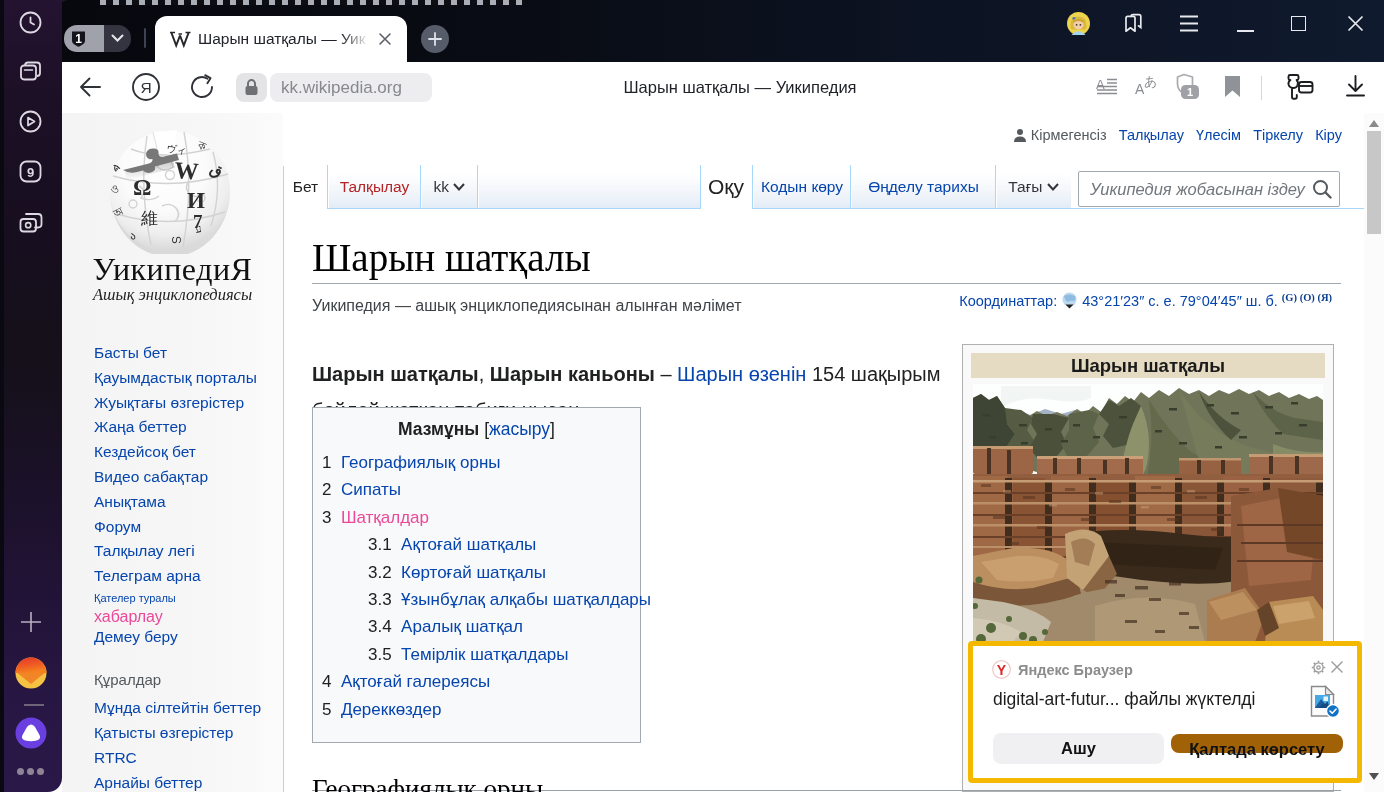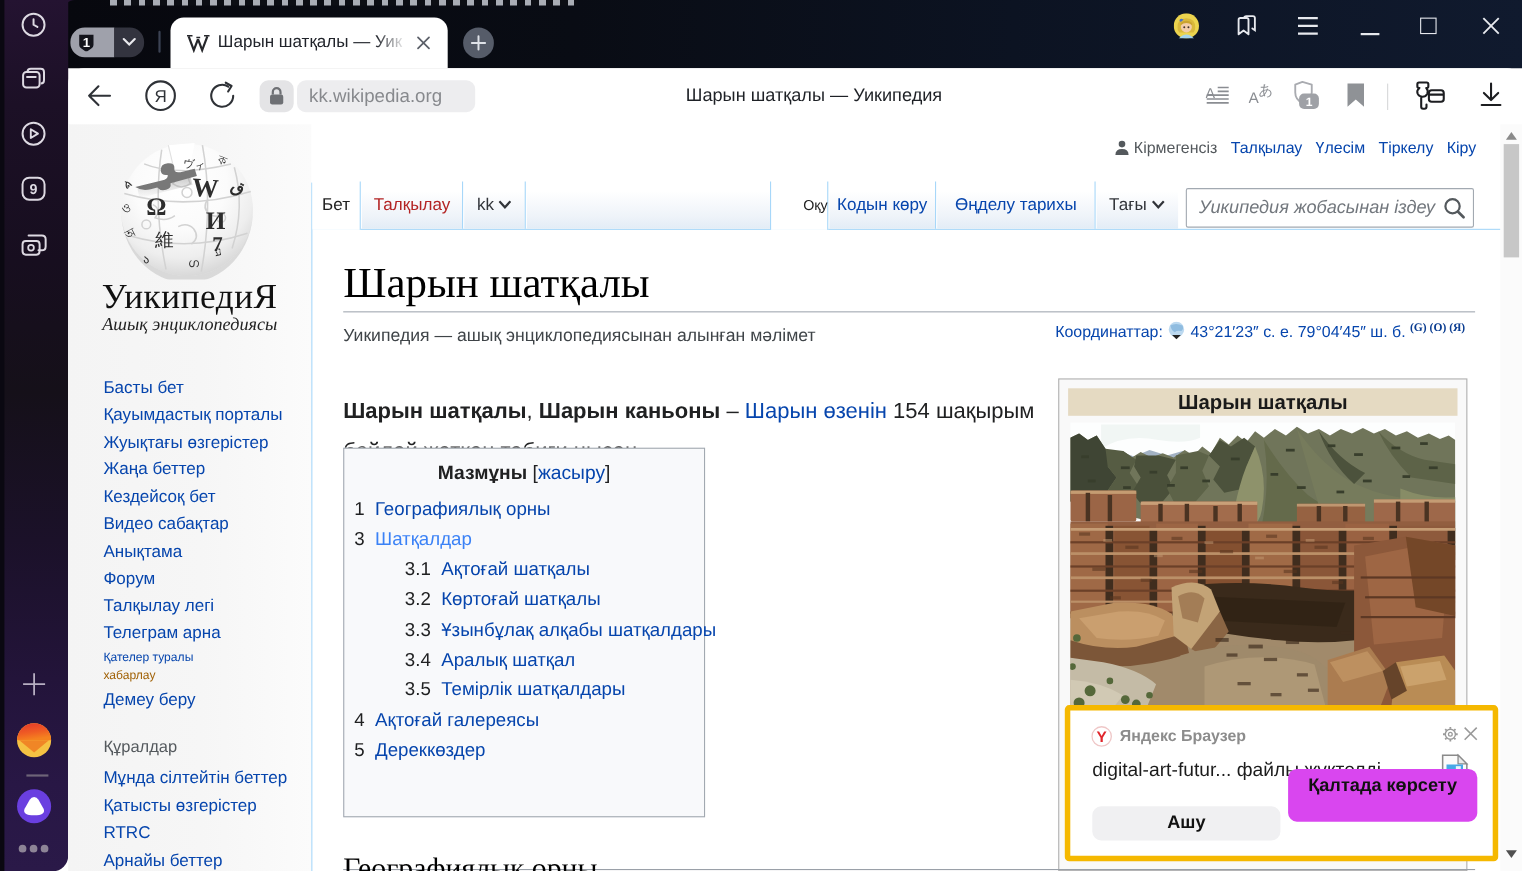--- a/index.html
+++ b/index.html
@@ -145,41 +145,41 @@
       <text x="93" y="103" font-size="11" transform="rotate(-12 93 103)">ע</text>
     </g>
   </svg>
   <div class="abs" style="left:62px;top:251px;width:221px;text-align:center;font-family:'Liberation Serif',serif;font-size:32px;letter-spacing:0.5px;color:#111;">УикипедиЯ</div>
   <div class="abs" style="left:94px;top:341px;width:195px;font-size:15.5px;color:#0645ad;line-height:24.8px;">
     Басты бет<br>Қауымдастық порталы<br>Жуықтағы өзгерістер<br>Жаңа беттер<br>Кездейсоқ бет<br>Видео сабақтар<br>Анықтама<br>Форум<br>Талқылау легі<br>Телеграм арна
   </div>
 
   <div class="abs" style="left:62px;top:285px;width:221px;text-align:center;font-family:'Liberation Serif',serif;font-style:italic;font-size:16.5px;color:#222;">Ашық энциклопедиясы</div>
   <div class="abs" style="left:94px;top:592px;font-size:11px;color:#0645ad;">Қателер туралы</div>
-  <div class="abs" style="left:94px;top:608px;font-size:11px;color:#a16207;">хабарлау</div>
+  <div class="abs" style="left:94px;top:608px;font-size:16px;color:#ec4899;">хабарлау</div>
   <div class="abs" style="left:94px;top:628px;font-size:15.5px;color:#0645ad;">Демеу беру</div>
   <div class="abs" style="left:94px;top:671px;font-size:15px;color:#54595d;">Құралдар</div>
   <div class="abs" style="left:94px;top:696px;width:190px;font-size:15.5px;color:#0645ad;line-height:24.9px;">
     Мұнда сілтейтін беттер<br>Қатысты өзгерістер<br>RTRC<br>Арнайы беттер
   </div>
 
   <div class="abs" style="left:283.5px;top:208px;width:1080.5px;height:1px;background:#a7d7f9;"></div>
 
   <div class="abs" style="left:283.5px;top:165px;width:44px;height:44px;background:#fff;border-right:1px solid #a7d7f9;"></div>
   <div class="abs" style="left:283.5px;top:165px;width:44px;height:44px;line-height:44px;text-align:center;font-size:15.5px;color:#222;">Бет</div>
   <div class="abs" style="left:328.5px;top:165px;width:92px;height:43px;background:linear-gradient(180deg,#ffffff 20%,#eef3f9 75%,#e2ecf6 100%);border-right:1px solid #a7d7f9;"></div>
   <div class="abs" style="left:328.5px;top:165px;width:92px;height:44px;line-height:44px;text-align:center;font-size:15.5px;color:#b32424;">Талқылау</div>
   <div class="abs" style="left:421.5px;top:165px;width:56px;height:43px;background:linear-gradient(180deg,#ffffff 20%,#eef3f9 75%,#e2ecf6 100%);border-right:1px solid #a7d7f9;"></div>
   <div class="abs" style="left:421.5px;top:165px;width:56px;height:44px;line-height:44px;text-align:center;font-size:15.5px;color:#32353a;">kk <svg width="12" height="8" viewBox="0 0 12 8" style="vertical-align:1px;">
         <path d="M1 1 L6 6.5 L11 1" stroke="#32353a" stroke-width="2" fill="none"></path>
       </svg></div>
   <div class="abs" style="left:478.5px;top:165px;width:221px;height:43px;background:linear-gradient(180deg,#ffffff 20%,#eef3f9 75%,#e2ecf6 100%);"></div>
 
   <div class="abs" style="left:699.5px;top:165px;width:53px;height:44px;background:#fff;border-left:1px solid #a7d7f9;border-right:1px solid #a7d7f9;"></div>
-  <div class="abs" style="left:699.5px;top:165px;width:53px;height:44px;line-height:44px;text-align:right;font-size:13px;color:#222;">Оқу</div>
+  <div class="abs" style="left:699.5px;top:165px;width:53px;height:44px;line-height:44px;text-align:center;font-size:21px;color:#222;">Оқу</div>
   <div class="abs" style="left:753.5px;top:165px;width:97px;height:43px;background:linear-gradient(180deg,#ffffff 20%,#eef3f9 75%,#e2ecf6 100%);border-right:1px solid #a7d7f9;"></div>
   <div class="abs" style="left:753.5px;top:165px;width:97px;height:44px;line-height:44px;text-align:center;font-size:15.5px;color:#0645ad;">Кодын көру</div>
   <div class="abs" style="left:851.5px;top:165px;width:144px;height:43px;background:linear-gradient(180deg,#ffffff 20%,#eef3f9 75%,#e2ecf6 100%);border-right:1px solid #a7d7f9;"></div>
   <div class="abs" style="left:851.5px;top:165px;width:144px;height:44px;line-height:44px;text-align:center;font-size:15.5px;color:#0645ad;">Өңделу тарихы</div>
   <div class="abs" style="left:996.5px;top:165px;width:74px;height:43px;background:linear-gradient(180deg,#ffffff 20%,#eef3f9 75%,#e2ecf6 100%);"></div>
   <div class="abs" style="left:996.5px;top:165px;width:74px;height:44px;line-height:44px;text-align:center;font-size:15.5px;color:#32353a;">Тағы <svg width="12" height="8" viewBox="0 0 12 8" style="vertical-align:1px;">
         <path d="M1 1 L6 6.5 L11 1" stroke="#32353a" stroke-width="2" fill="none"></path>
       </svg></div>
 
   <div class="abs" style="left:1078px;top:171px;width:262px;height:36px;background:#fff;border:1px solid #a2a9b1;border-radius:2px;"></div>
@@ -200,21 +200,22 @@
       </svg> 43°21′23″ с. е. 79°04′45″ ш. б. <span style="font-size:10.5px;font-weight:bold;font-family:'Liberation Serif',serif;color:#0b3d91;vertical-align:5px;">(G) (O) (Я)</span></div>
 
   <div class="abs" style="left:312px;top:356px;width:660px;font-size:20px;line-height:36px;color:#202122;">
     <b>Шарын шатқалы</b>, <b>Шарын каньоны</b> – <a style="color:#0645ad;">Шарын өзенін</a> 154 шақырым бойлай жатқан табиғи нысан.
   </div>
 
   <div class="abs" style="left:312px;top:407px;width:329px;height:336px;background:#f8f9fb;border:1px solid #a2a9b1;"></div>
   <div class="abs" style="left:312px;top:419px;width:329px;text-align:center;font-size:17.5px;color:#202122;"><b>Мазмұны</b> <span style="color:#202122;">[</span><a style="color:#0645ad;">жасыру</a><span style="color:#202122;">]</span></div>
   <div class="abs" style="left:322px;top:449px;font-size:17px;color:#202122;line-height:27.4px;">
     <div>1 &nbsp;<a style="color:#0645ad;">Географиялық орны</a></div>
-    <div>3 &nbsp;<a style="color:#3b82f6;">Шатқалдар</a></div>
+    <div>2 &nbsp;<a style="color:#0645ad;">Сипаты</a></div>
+    <div>3 &nbsp;<a style="color:#ec4899;">Шатқалдар</a></div>
     <div style="padding-left:46px;">3.1 &nbsp;<a style="color:#0645ad;">Ақтоғай шатқалы</a></div>
     <div style="padding-left:46px;">3.2 &nbsp;<a style="color:#0645ad;">Көртоғай шатқалы</a></div>
     <div style="padding-left:46px;">3.3 &nbsp;<a style="color:#0645ad;">Ұзынбұлақ алқабы шатқалдары</a></div>
     <div style="padding-left:46px;">3.4 &nbsp;<a style="color:#0645ad;">Аралық шатқал</a></div>
     <div style="padding-left:46px;">3.5 &nbsp;<a style="color:#0645ad;">Темірлік шатқалдары</a></div>
     <div>4 &nbsp;<a style="color:#0645ad;">Ақтоғай галереясы</a></div>
     <div>5 &nbsp;<a style="color:#0645ad;">Дереккөздер</a></div>
   </div>
 
   <div class="abs" style="left:962px;top:344px;width:372px;height:448px;background:#f9f9f9;border:1px solid #b0b0b0;"></div>
@@ -439,21 +440,21 @@
     <path d="M15.5 1.5 V9.5 H23.5 Z" fill="#e9e9e9" stroke="#8a8a8a" stroke-width="1.2"></path>
     <rect x="5" y="10" width="15" height="13" fill="#47a8e6"></rect>
     <rect x="13.5" y="11.5" width="4.5" height="4.5" fill="#e8f4fb"></rect>
     <path d="M5 23 L11 14.5 L15 19 L17.5 16.5 L20 23 Z" fill="#174a80"></path>
     <path d="M5 23 L11 14.5 L14 18 L8 23 Z" fill="#1d5c9e"></path>
     <circle cx="23" cy="26" r="6.5" fill="#1272c4" stroke="#fff" stroke-width="1.4"></circle>
     <path d="M20 26 L22.2 28.2 L26 24.2" fill="none" stroke="#fff" stroke-width="1.6" stroke-linecap="round" stroke-linejoin="round"></path>
   </svg>
 
   <div class="abs" style="left:993px;top:733px;width:171px;height:31px;background:#f0f0f2;border-radius:8px;text-align:center;line-height:31px;font-size:16.5px;font-weight:bold;color:#111;">Ашу</div>
-  <div class="abs" style="left:1171px;top:699px;width:172px;height:48px;background:#d946ef;border-radius:8px;text-align:center;line-height:31px;font-size:16.5px;font-weight:bold;color:#111;">Қалтада көрсету</div>
+  <div class="abs" style="left:1171px;top:734px;width:172px;height:19px;background:#a16207;border-radius:8px;text-align:center;line-height:31px;font-size:16.5px;font-weight:bold;color:#111;">Қалтада көрсету</div>
 
   <div class="abs" style="left:64px;top:25px;width:40px;height:27px;background:#9fa1ab;border-radius:13px 0 0 13px;"></div>
   <div class="abs" style="left:104px;top:25px;width:27px;height:27px;background:#33343f;border-radius:0 13px 13px 0;"></div>
   <svg class="abs" style="left:68px;top:28px;" width="21" height="21" viewBox="0 0 21 21">
     <path d="M4 3.5 H17 V13 Q17 15 15 16.2 L11.8 18.3 Q10.5 19.1 9.2 18.3 L6 16.2 Q4 15 4 13 Z" fill="#14151c"></path>
     <text x="10.5" y="14.8" font-size="12" font-weight="bold" fill="#fff" text-anchor="middle" font-family="Liberation Sans">1</text>
   </svg>
   <svg class="abs" style="left:111px;top:34px;" width="13" height="9" viewBox="0 0 13 9">
     <path d="M1.5 1.5 L6.5 6.5 L11.5 1.5" stroke="#e8e8ec" stroke-width="2" fill="none" stroke-linecap="round"></path>
   </svg>

